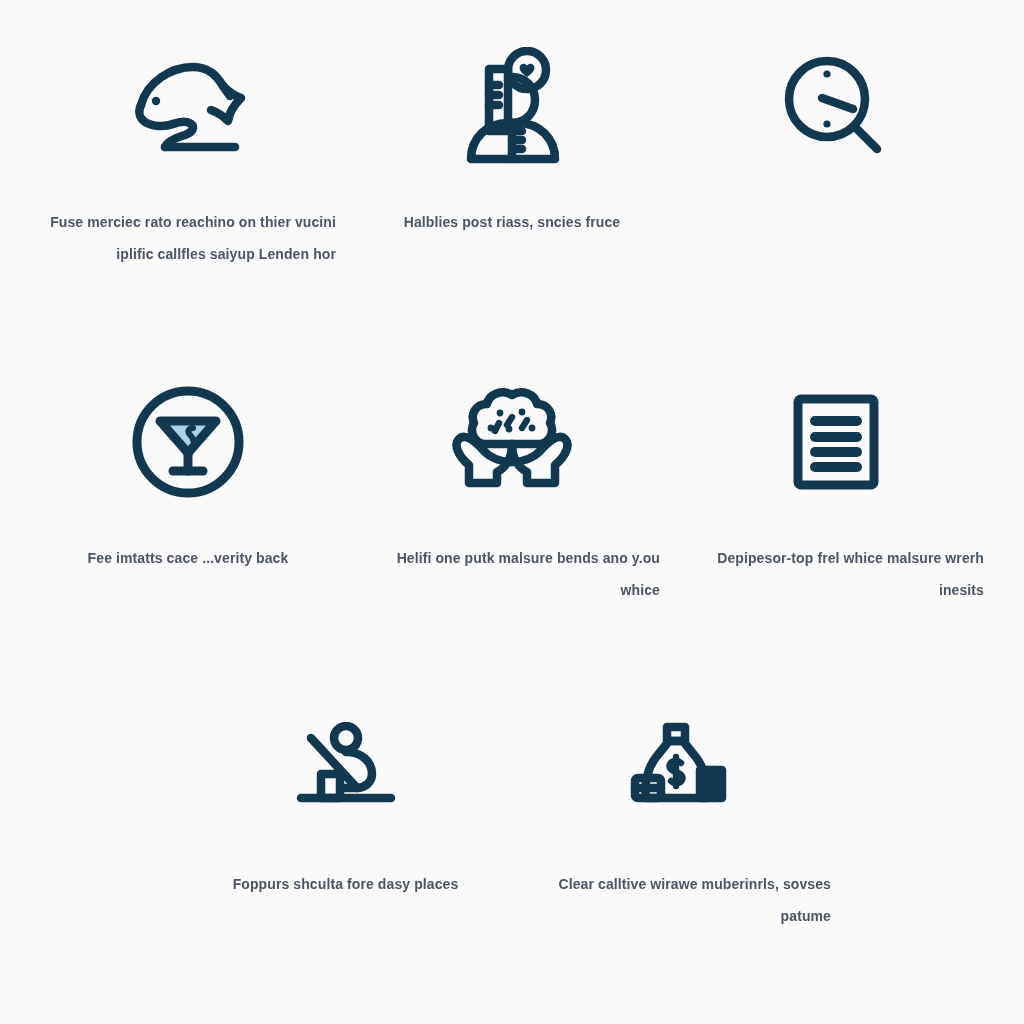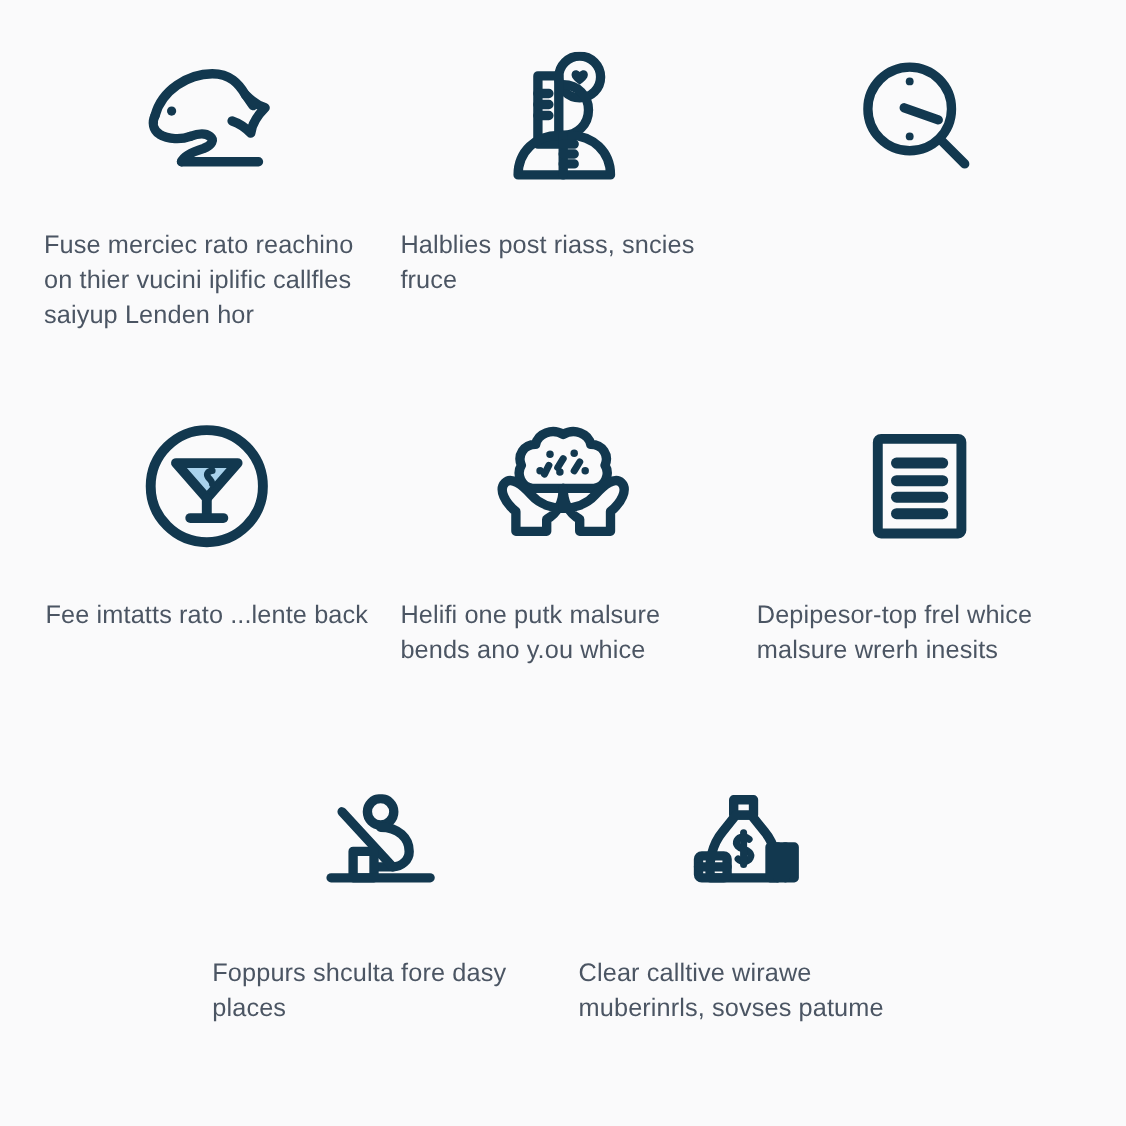--- a/index.html
+++ b/index.html
@@ -45,27 +45,27 @@
     display: flex;
     align-items: center;
     justify-content: center;
     height: 132px;
   }
   .icon-wrap svg {
     display: block;
   }
   .caption {
     margin-top: 30px;
-    text-align: left;
-    font-size: 23px;
+    text-align: right;
+    font-size: 14px;
     line-height: 32px;
     color: #4b5563;
     letter-spacing: 0.1px;
     max-width: 300px;
-    font-weight: 400;
+    font-weight: 700;
   }
   .row-2 .caption { margin-top: 34px; }
   .row-3 .caption { }
   .row-2 .cell:nth-child(3) .caption { max-width: 320px; }
   .row-3 .cell .caption { max-width: 310px; }
   .row-3 .cell:nth-child(2) .caption { max-width: 330px; }
 </style>
 </head>
 <body>
 
@@ -122,21 +122,21 @@
     <div class="cell">
       <div class="icon-wrap">
         <svg width="118" height="118" viewBox="0 0 118 118" fill="none" stroke="#12384f" stroke-width="9" stroke-linecap="round" stroke-linejoin="round">
           <circle cx="59" cy="59" r="51"></circle>
           <path d="M31 38 L87 38 L59 70 Z" fill="#a9d2ec" stroke="#12384f"></path>
           <path d="M59 70 L59 88"></path>
           <path d="M44 88 L74 88"></path>
           <path d="M64 45 C60 45 58.5 48 60 50.5 C61.5 53 64 54 64 57" stroke="#12384f" stroke-width="6"></path>
         </svg>
       </div>
-      <div class="caption">Fee imtatts rato ...lente back</div>
+      <div class="caption">Fee imtatts cace ...verity back</div>
     </div>
 
     <div class="cell">
       <div class="icon-wrap">
         <svg width="126" height="110" viewBox="0 0 126 110" fill="none" stroke="#12384f" stroke-width="8.5" stroke-linecap="round" stroke-linejoin="round">
           <path d="M63 8 C73 2 86 7 88 17 C99 17 105 27 101 36 C106 44 101 56 91 57 L35 57
                    C25 56 20 44 25 36 C21 27 27 17 38 17 C40 7 53 2 63 8 Z"></path>
           <circle cx="51" cy="26" r="3.4" fill="#12384f" stroke="none"></circle>
           <circle cx="73" cy="25" r="3.4" fill="#12384f" stroke="none"></circle>
           <circle cx="42" cy="41" r="3.4" fill="#12384f" stroke="none"></circle>

